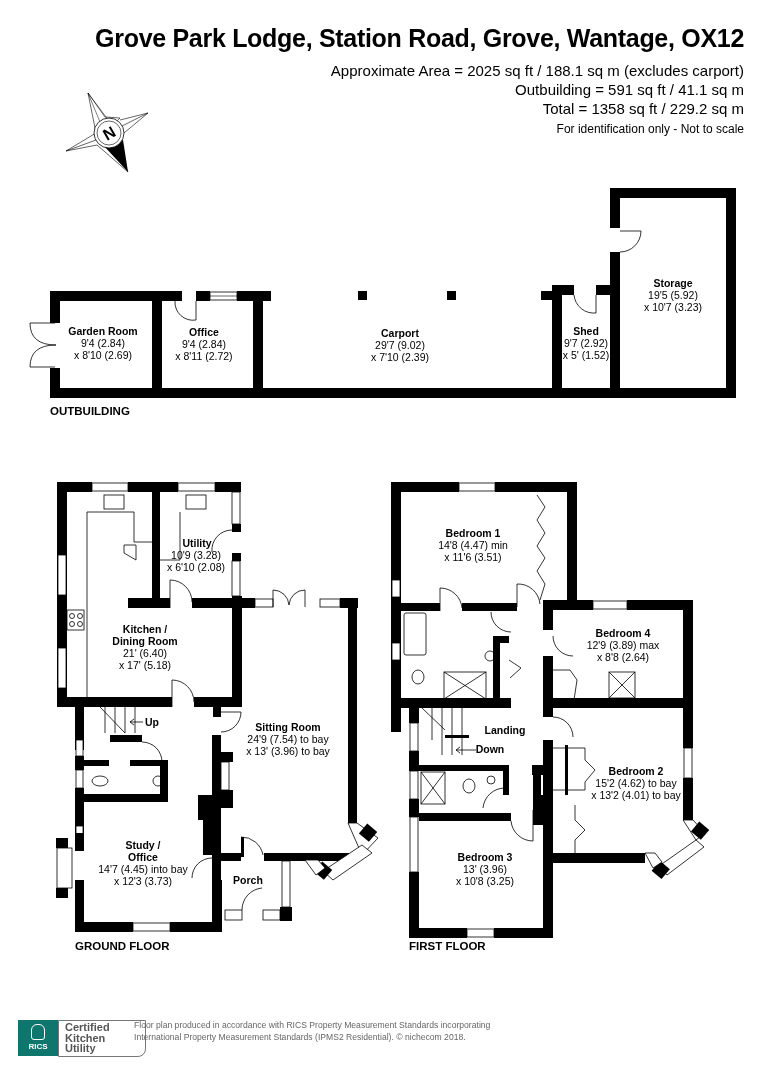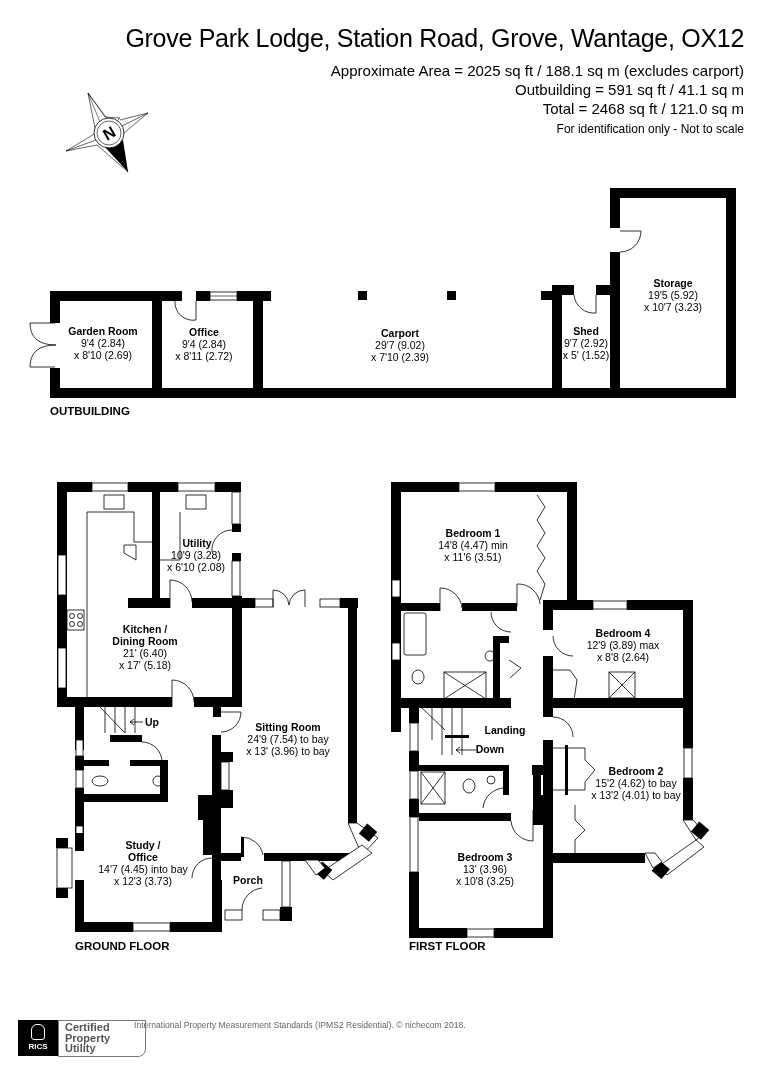--- a/index.html
+++ b/index.html
@@ -1,42 +1,42 @@
 <!DOCTYPE html>
 <html><head>
   <meta charset="utf-8">
   <style>
     html, body { margin: 0; padding: 0; background: #ffffff; }
     body { width: 764px; height: 1080px; position: relative; overflow: hidden; font-family: "Liberation Sans", sans-serif; color: #000; }
-    .title { position: absolute; right: 20px; top: 24px; font-size: 25px; font-weight: normal; letter-spacing: -0.3px; white-space: nowrap; }
+    .title { position: absolute; right: 20px; top: 24px; font-size: 25px; font-weight: bold; letter-spacing: -0.3px; white-space: nowrap; }
     .area { position: absolute; right: 20px; font-size: 15px; text-align: left; white-space: nowrap; }
     .area.l1 { top: 62px; }
     .area.l2 { top: 81px; }
     .area.l3 { top: 100px; }
     .note { position: absolute; right: 20px; top: 122px; font-size: 12px; white-space: nowrap; }
     svg.plan { position: absolute; left: 0; top: 0; }
     .rn { font-family: "Liberation Sans", sans-serif; font-weight: bold; font-size: 10.5px; text-anchor: middle; }
     .rd { font-family: "Liberation Sans", sans-serif; font-size: 10.5px; text-anchor: middle; }
     .floor-label { font-family: "Liberation Sans", sans-serif; font-weight: bold; font-size: 11.5px; }
     .wall { fill: #000; }
     .thin { fill: none; stroke: #000; stroke-width: 0.8; }
     .win { fill: #fff; stroke: #000; stroke-width: 0.8; }
     .footer { position: absolute; left: 18px; top: 1020px; height: 40px; }
-    .rics-logo { position: absolute; left: 0; top: 0; width: 40px; height: 36px; background: #000000; color: #fff; font-size: 8px; font-weight: bold; text-align: center; }
+    .rics-logo { position: absolute; left: 0; top: 0; width: 40px; height: 36px; background: #0f766e; color: #fff; font-size: 8px; font-weight: bold; text-align: center; }
     .rics-logo .emb { display:block; margin: 4px auto 2px; width: 12px; height: 14px; border: 1.5px solid #fff; border-radius: 6px 6px 3px 3px; }
     .cert-box { position: absolute; left: 40px; top: 0; width: 64px; height: 34px; border: 1px solid #777; border-radius: 0 0 8px 0; padding: 1px 16px 0 6px; font-size: 11px; line-height: 10.5px; color: #555; font-weight: bold; }
     .footer-text { position: absolute; left: 116px; top: 0; font-size: 8.6px; line-height: 11.5px; color: #666; white-space: nowrap; }
   </style>
 </head>
 <body>
 
 <div class="title">Grove Park Lodge, Station Road, Grove, Wantage, OX12</div>
 <div class="area l1">Approximate Area = 2025 sq ft / 188.1 sq m (excludes carport)</div>
 <div class="area l2">Outbuilding = 591 sq ft / 41.1 sq m</div>
-<div class="area l3">Total = 2468 sq ft / 121.0 sq m</div>
+<div class="area l3">Total = 1358 sq ft / 229.2 sq m</div>
 <div class="note">For identification only - Not to scale</div>
 
 <svg class="plan" width="764" height="1000" viewBox="0 0 764 1000">
 
   <g>
     <polygon points="88,93 105,117 120,118 108,130 128,172 97,145 66,151 96,133" fill="#fff" stroke="#000" stroke-width="0.6"></polygon>
     <polygon points="88,93 100,122 112,125" fill="none" stroke="#000" stroke-width="0.5"></polygon>
     <polygon points="148,113 122,126 118,138" fill="#fff" stroke="#000" stroke-width="0.6"></polygon>
     <line x1="148" y1="113" x2="120" y2="120" stroke="#000" stroke-width="0.6"></line>
     <line x1="66" y1="151" x2="96" y2="140" stroke="#000" stroke-width="0.6"></line>
@@ -322,19 +322,20 @@
   </g>
 </svg>
 
 <div class="footer">
   <div class="rics-logo">
     <span class="emb"></span>
     <span>RICS</span>
   </div>
   <div class="cert-box">
     <div>Certified</div>
-    <div>Property</div>
+    <div>Kitchen</div>
     <div>Utility</div>
   </div>
   <div class="footer-text">
+    <div>Floor plan produced in accordance with RICS Property Measurement Standards incorporating</div>
     <div>International Property Measurement Standards (IPMS2 Residential).   © nichecom 2018.</div>
   </div>
 </div>
 
 </body></html>

